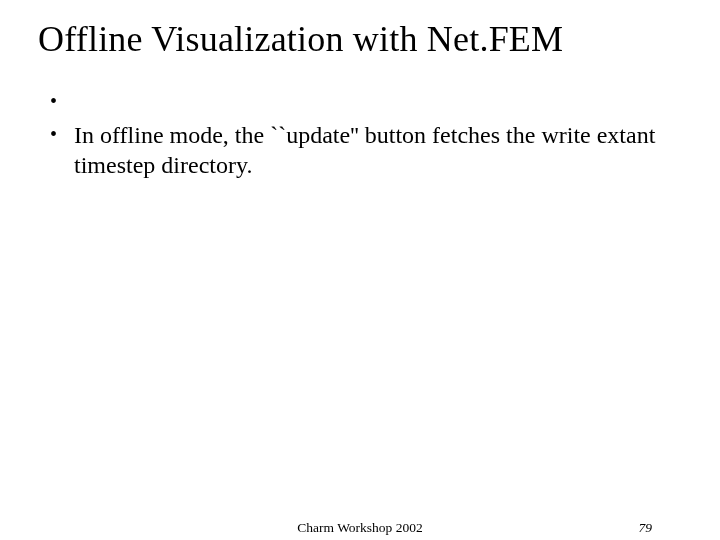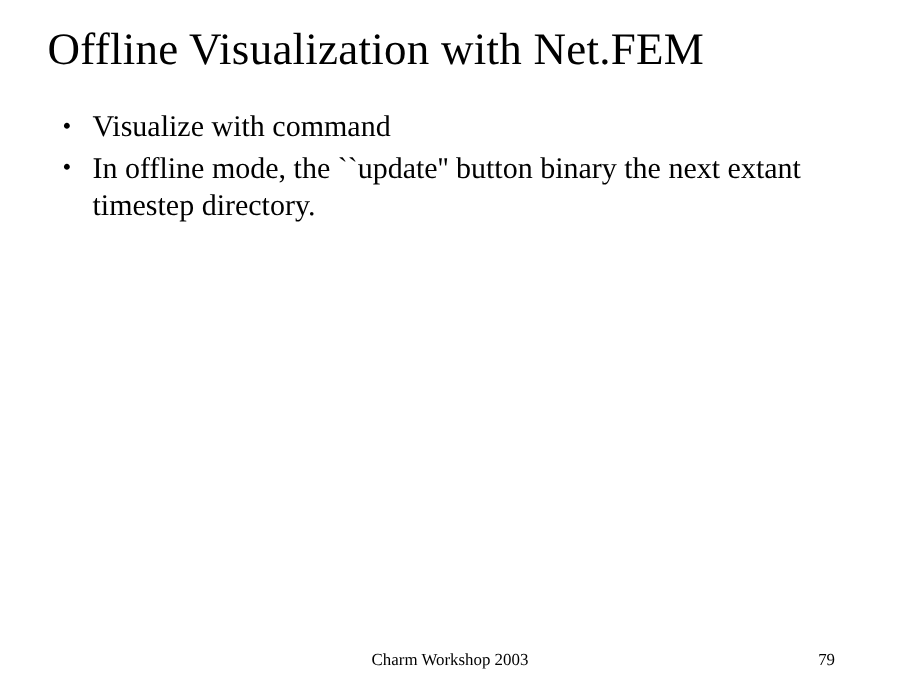--- a/index.html
+++ b/index.html
@@ -60,35 +60,36 @@
       font-size: 13.5px;
       color: #000000;
     }
     .footer-center {
       position: absolute;
       left: 50%;
       transform: translateX(-50%);
     }
     .footer-right {
       position: absolute;
-      right: 52px;
+      right: 68px;
+      font-style: italic;
     }
   </style>
 </head>
 <body>
 
 <div class="slide">
   <h1 class="title">Offline Visualization with Net.FEM</h1>
 
   <ul class="bullets">
     <li>
-      <span>Visualize with command</span><br>
+      <br>
     </li>
     <li>
-      <span>In offline mode, the ``update'' button binary the next extant timestep directory.</span>
+      <span>In offline mode, the ``update'' button fetches the write extant timestep directory.</span>
     </li>
   </ul>
 
   <div class="footer">
-    <span class="footer-center">Charm Workshop 2003</span>
+    <span class="footer-center">Charm Workshop 2002</span>
     <span class="footer-right">79</span>
   </div>
 </div>
 
 </body></html>

